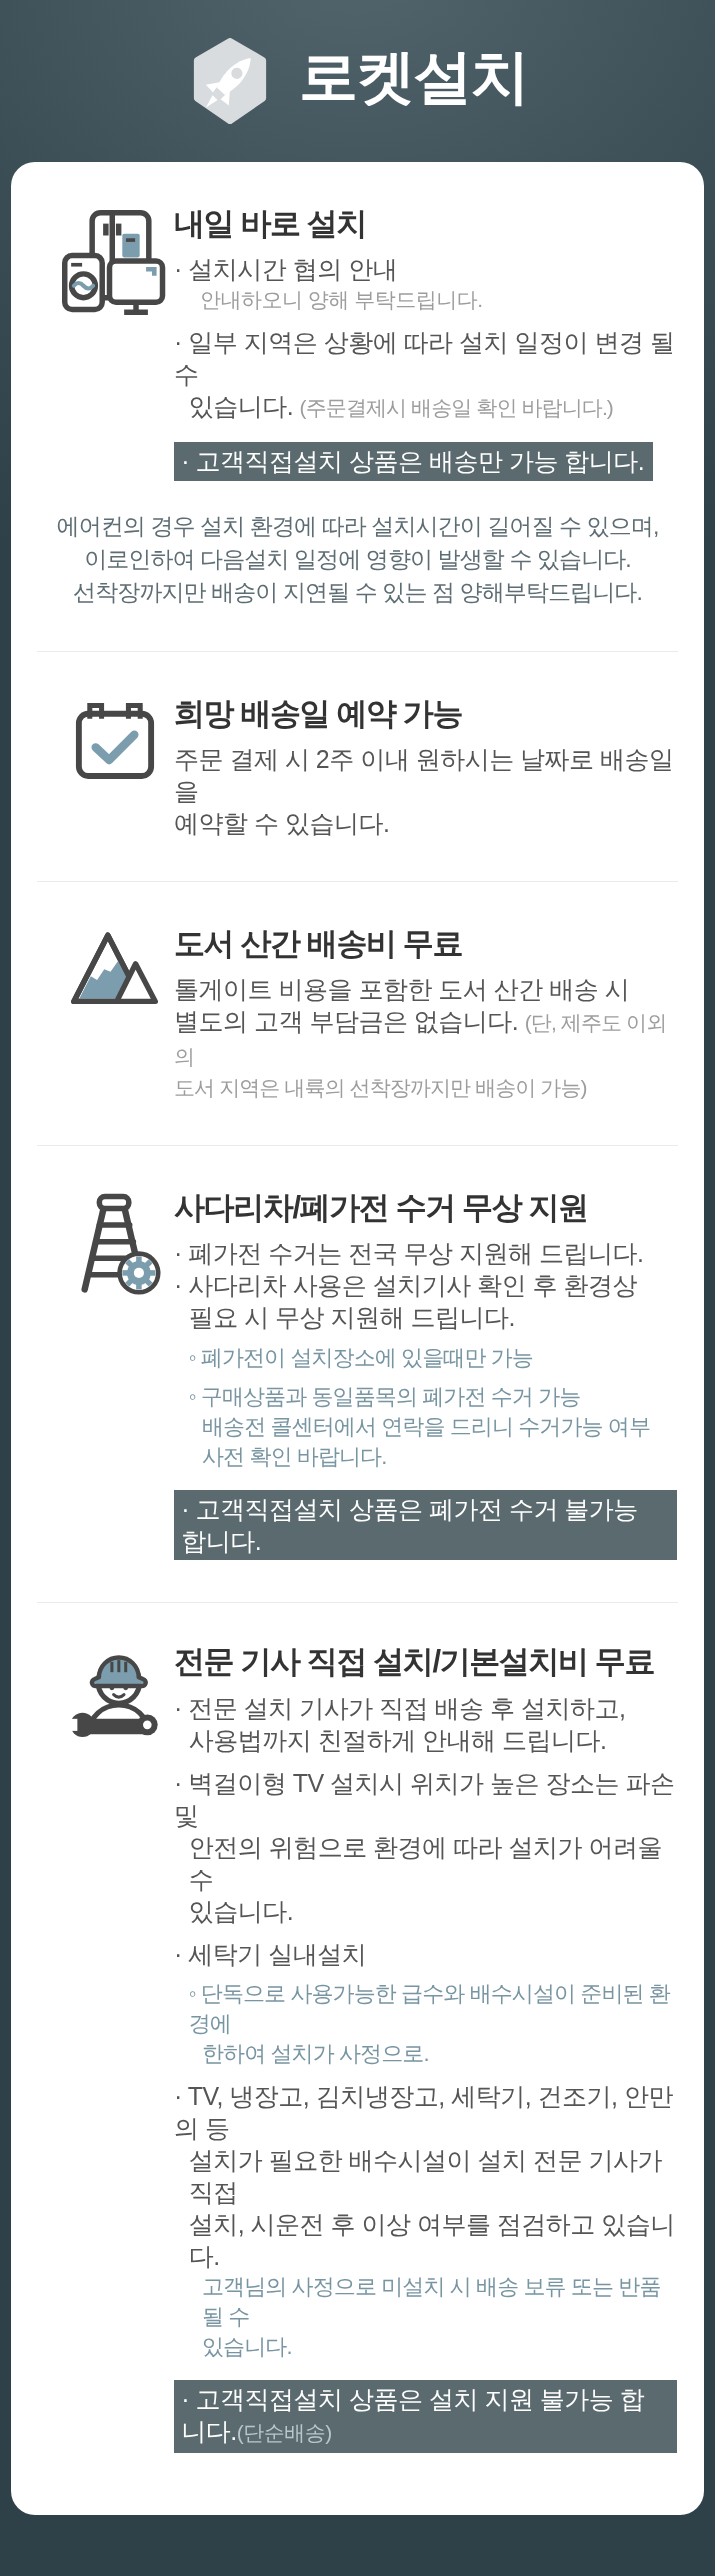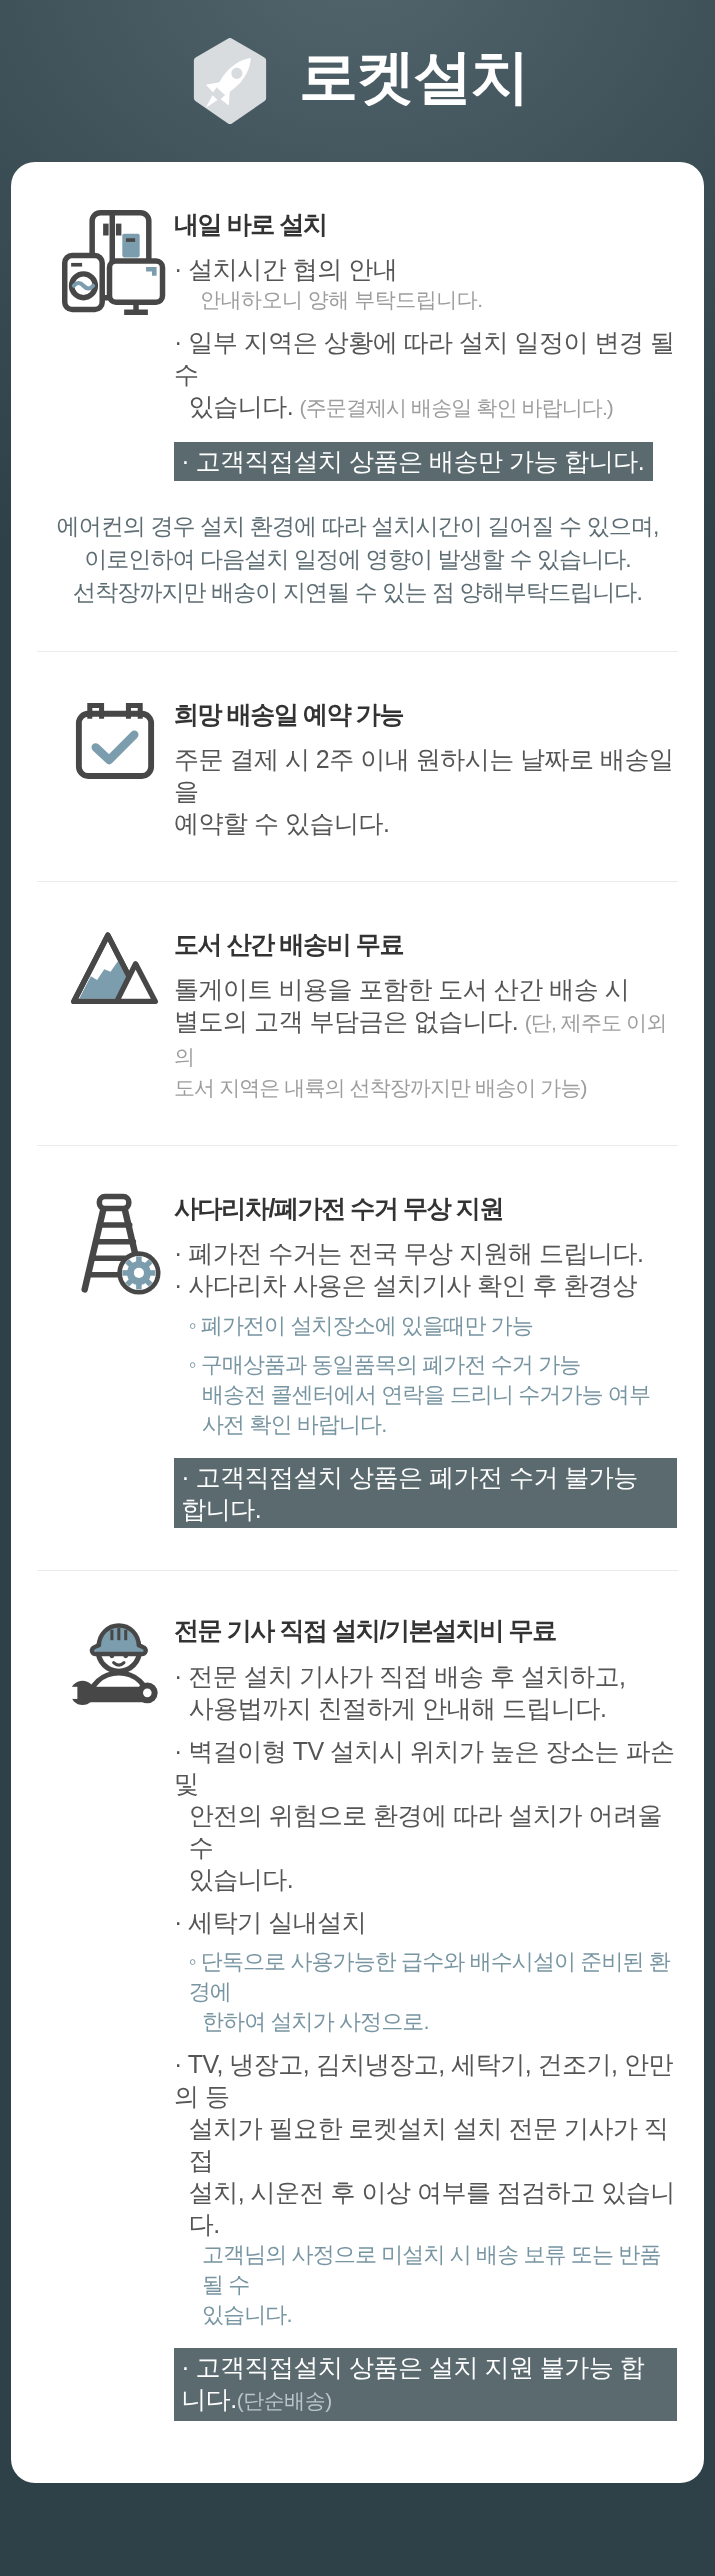--- a/index.html
+++ b/index.html
@@ -15,21 +15,21 @@
     font-family:"Liberation Sans","DejaVu Sans",sans-serif;
     background:radial-gradient(ellipse 825px 642px at 50% -37px,var(--background-top) 0%,#3a4d54 55%,var(--background-edge) 100%);
   }
   .header{height:162px;display:flex;align-items:center;justify-content:center;gap:26px}
   .brand-text{font-size:59px;font-weight:bold;color:#fff;letter-spacing:-1.8px;padding-bottom:5.5px}
   .card{background:var(--card);margin:0 11px;border-radius:24px;padding-bottom:20px}
   .section{display:flex;align-items:flex-start;padding:42px 27.5px 42px 44px}
   .section.tight-top{padding-top:39px}
   .icon-col{width:119px;flex:none;display:flex;justify-content:center;padding-top:3.7px}
   .content{flex:1;min-width:0;letter-spacing:-0.5px}
-  .sec-title{font-size:25px;font-weight:bold;color:var(--title);letter-spacing:-1.4px;line-height:40px;margin-bottom:9.2px}
+  .sec-title{font-size:31px;font-weight:bold;color:var(--title);letter-spacing:-1.4px;line-height:40px;margin-bottom:9.2px}
   .bullet{font-size:25px;color:var(--body);line-height:32px}
   .bullet.group{margin-top:11px}
   .cont{padding-left:14.7px}
   .subnote{font-size:21px;color:var(--muted);line-height:30px;padding-left:11px}
   .subnote.c2{padding-left:26px}
   .grayinline{color:var(--muted);font-size:21px;letter-spacing:-0.9px}
   .tealnote{font-size:22px;color:var(--teal-note);line-height:30px;padding-left:14.7px;letter-spacing:-0.9px}
   .tealnote.group{margin-top:9.2px}
   .tealnote.c2{padding-left:28px}
   .badge{display:inline-block;background:var(--badge-bg);color:var(--badge-text);font-size:25px;line-height:32px;padding:2.8px 9.2px 3.7px 7.3px;margin-top:18.3px;letter-spacing:-0.5px}
@@ -166,20 +166,21 @@
           <rect x="73" y="70" width="6" height="10" transform="rotate(315 76 88)"></rect>
           <circle cx="76" cy="88" r="13"></circle>
         </g>
         <circle cx="76" cy="88" r="5.5" fill="#fff"></circle>
       </svg>
     </div>
     <div class="content">
       <div class="sec-title">사다리차/폐가전 수거 무상 지원</div>
       <div class="bullet">· 폐가전 수거는 전국 무상 지원해 드립니다.</div>
       <div class="bullet">· 사다리차 사용은 설치기사 확인 후 환경상</div>
+      <div class="bullet cont">필요 시 무상 지원해 드립니다.</div>
       <div class="tealnote group">◦ 폐가전이 설치장소에 있을때만 가능</div>
       <div class="tealnote group">◦ 구매상품과 동일품목의 폐가전 수거 가능</div>
       <div class="tealnote c2">배송전 콜센터에서 연락을 드리니 수거가능 여부</div>
       <div class="tealnote c2">사전 확인 바랍니다.</div>
       <div class="badge">· 고객직접설치 상품은 폐가전 수거 불가능 합니다.</div>
     </div>
   </div>
 
   <div class="divider"></div>
 
@@ -210,21 +211,21 @@
       <div class="sec-title">전문 기사 직접 설치/기본설치비 무료</div>
       <div class="bullet">· 전문 설치 기사가 직접 배송 후 설치하고,</div>
       <div class="bullet cont">사용법까지 친절하게 안내해 드립니다.</div>
       <div class="bullet group">· 벽걸이형 TV 설치시 위치가 높은 장소는 파손 및</div>
       <div class="bullet cont">안전의 위험으로 환경에 따라 설치가 어려울 수</div>
       <div class="bullet cont">있습니다.</div>
       <div class="bullet group">· 세탁기 실내설치</div>
       <div class="tealnote group">◦ 단독으로 사용가능한 급수와 배수시설이 준비된 환경에</div>
       <div class="tealnote c2">한하여 설치가 사정으로.</div>
       <div class="bullet group">· TV, 냉장고, 김치냉장고, 세탁기, 건조기, 안만의 등</div>
-      <div class="bullet cont">설치가 필요한 로켓설치 설치 전문 기사가 직접</div>
+      <div class="bullet cont">설치가 필요한 배수시설이 설치 전문 기사가 직접</div>
       <div class="bullet cont">설치, 시운전 후 이상 여부를 점검하고 있습니다.</div>
       <div class="tealnote c2">고객님의 사정으로 미설치 시 배송 보류 또는 반품 될 수</div>
       <div class="tealnote c2">있습니다.</div>
       <div class="badge"><span>· 고객직접설치 상품은 설치 지원 불가능 합니다.</span><span class="badge-sub">(단순배송)</span></div>
     </div>
   </div>
 
 </div>
 
 

